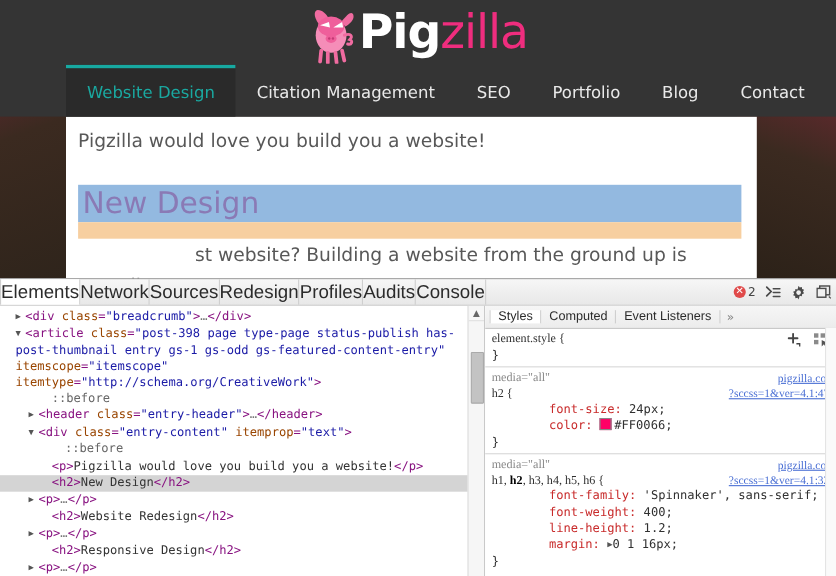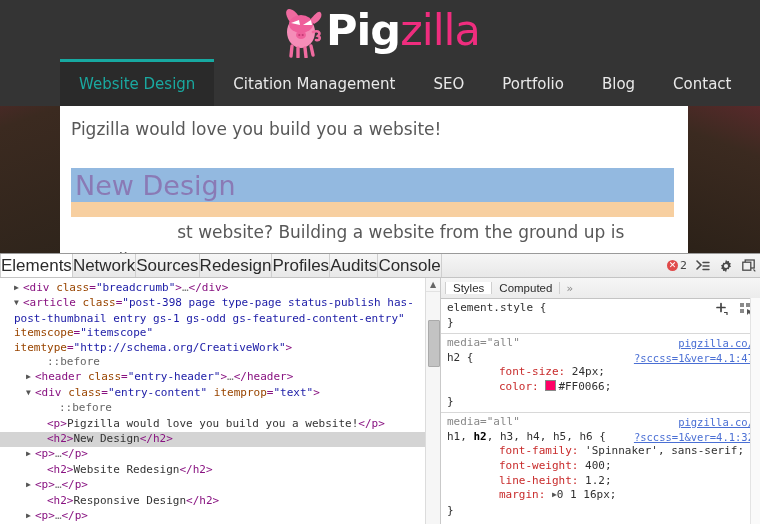--- a/index.html
+++ b/index.html
@@ -227,21 +227,21 @@
   .st-tab:first-child{border-left:1px solid #cfcfcf;}
   .st-tab.active{background:#fff;}
   .st-more{display:flex;align-items:center;padding:0 6px;color:#888;font-size:11px;cursor:pointer;}
 
   .styles-content{
     font-family:"DejaVu Sans Mono", monospace;
     font-size:11px;line-height:14.6px;color:#303030;
   }
   .rule{padding:2px 6px 3px 6px;position:relative;}
   .rule + .rule{border-top:1px solid #d8d8d8;}
-  .rule-head{display:flex;justify-content:space-between;align-items:center;}
+  .rule-head{display:flex;justify-content:space-between;align-items:flex-end;font-family:Liberation Serif, serif;}
   .sel{color:#303030;}
   .sel b{font-weight:700;color:#000;}
   .origin{
     text-align:right;color:#4a6fd4;text-decoration:underline;
     font-size:10.5px;line-height:13px;cursor:pointer;white-space:nowrap;
   }
   .media{color:#888;}
   .prop{padding-left:16px;}
   .pn{color:#c82a2a;margin-left:36px;}
   .pv{color:#303030;}
@@ -397,20 +397,23 @@
     </div>
 
     <div class="styles-pane">
       <div class="styles-tabs">
         <div class="st-tab active">
             <span>Styles</span>
           </div>
         <div class="st-tab">
             <span>Computed</span>
           </div>
+        <div class="st-tab">
+            <span>Event Listeners</span>
+          </div>
         <div class="st-more">»</div>
       </div>
 
       <div class="st-tools">
         <span>
           <svg width="15" height="14" viewBox="0 0 15 14">
               <path d="M6 1.5v8M2 5.5h8" stroke="#444" stroke-width="1.7" stroke-linecap="round"></path>
               <path d="M9 10.5 L12 10.5 L12 13" stroke="#444" stroke-width="1.2" fill="none"></path>
             </svg>
         </span>

